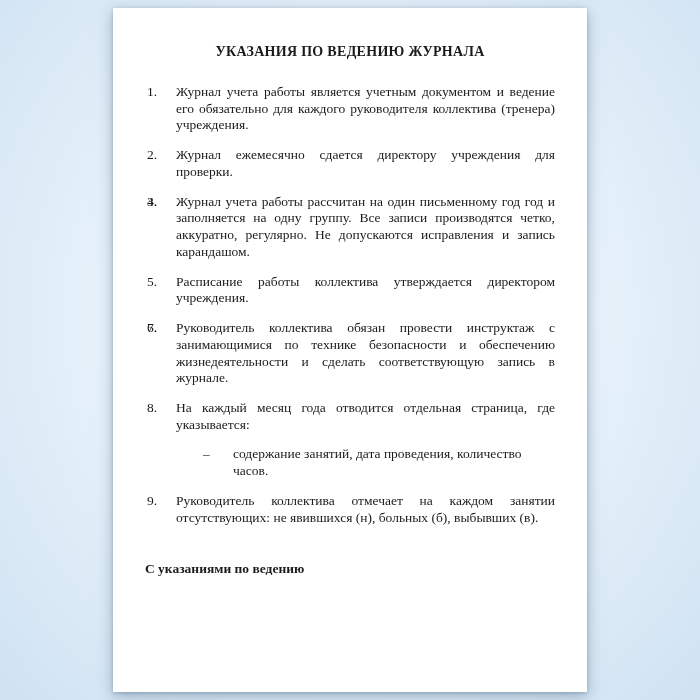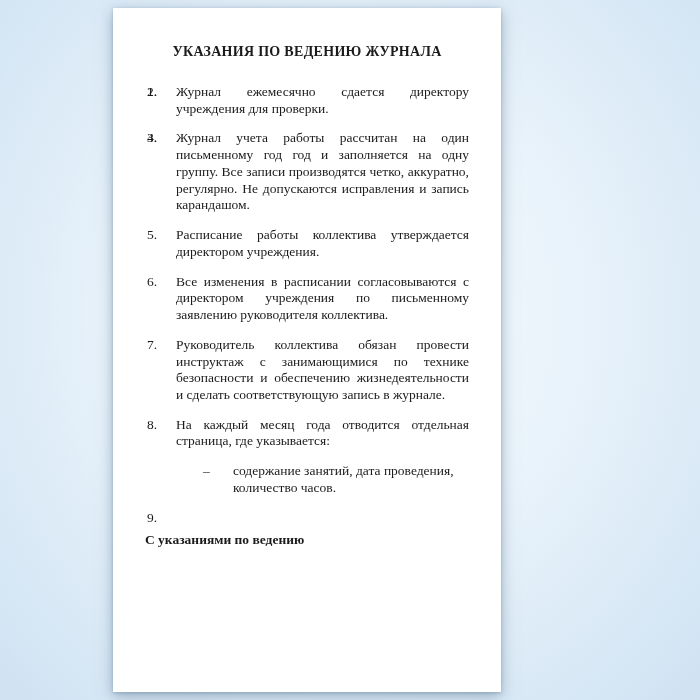--- a/index.html
+++ b/index.html
@@ -1,21 +1,21 @@
 <!DOCTYPE html>
 <html><head>
 <meta charset="utf-8">
 <style>
   html,body{margin:0;padding:0;}
   .canvas{
     position:relative;width:700px;height:700px;overflow:hidden;
     background:radial-gradient(ellipse at 50% 45%, #f5fafe 0%, #e9f3fb 45%, #cfe2f2 100%);
   }
   .paper{
-    position:absolute;left:113px;top:8px;width:388px;height:684px;
+    position:absolute;left:113px;top:8px;width:474px;height:684px;
     background:#ffffff;box-sizing:border-box;
     padding:30px 32px 28px 32px;
     box-shadow:0 4px 14px rgba(96,125,152,.55), 0 1px 3px rgba(96,125,152,.4);
     font-family:"Liberation Serif","DejaVu Serif",serif;
     color:#1b1b1b;
   }
   .title{
     text-align:center;font-weight:bold;font-size:14px;
     letter-spacing:.3px;margin:6px 0 24px 0;
   }
@@ -31,20 +31,21 @@
 
 <div class="canvas">
   <div class="paper">
 
     <div class="title">УКАЗАНИЯ ПО ВЕДЕНИЮ ЖУРНАЛА</div>
 
     <div class="list">
 
       <div class="row">
         <span class="num">1.</span>
+        <span>Журнал учета работы является учетным документом и ведение его обязательно для каждого руководителя коллектива (тренера) учреждения.</span>
       </div>
 
       <div class="row">
         <span class="num">2.</span>
         <span>Журнал ежемесячно сдается директору учреждения для проверки.</span>
       </div>
 
       <div class="row">
         <span class="num">3.</span>
       </div>
@@ -54,40 +55,40 @@
         <span>Журнал учета работы рассчитан на один письменному год год и заполняется на одну группу. Все записи производятся четко, аккуратно, регулярно. Не допускаются исправления и запись карандашом.</span>
       </div>
 
       <div class="row">
         <span class="num">5.</span>
         <span>Расписание работы коллектива утверждается директором учреждения.</span>
       </div>
 
       <div class="row">
         <span class="num">6.</span>
-        <span>Все изменения в расписании согласовываются с директором учреждения по письменному заявлению руководителя коллектива.</span>
       </div>
 
       <div class="row">
         <span class="num">7.</span>
         <span>Руководитель коллектива обязан провести инструктаж с занимающимися по технике безопасности и обеспечению жизнедеятельности и сделать соответствующую запись в журнале.</span>
       </div>
 
       <div class="row">
         <span class="num">8.</span>
         <span>На каждый месяц года отводится отдельная страница, где указывается:</span>
       </div>
 
       <div class="subrow">
         <span class="marker">–</span>
         <span>содержание занятий, дата проведения, количество часов.</span>
       </div>
 
       <div class="row">
         <span class="num">9.</span>
+        <span>Руководитель коллектива отмечает на каждом занятии отсутствующих: не явившихся (н), больных (б), выбывших (в).</span>
       </div>
 
     </div>
 
     <div class="sig">
       <div>С указаниями по ведению</div>
 
     </div>
 
   </div>

